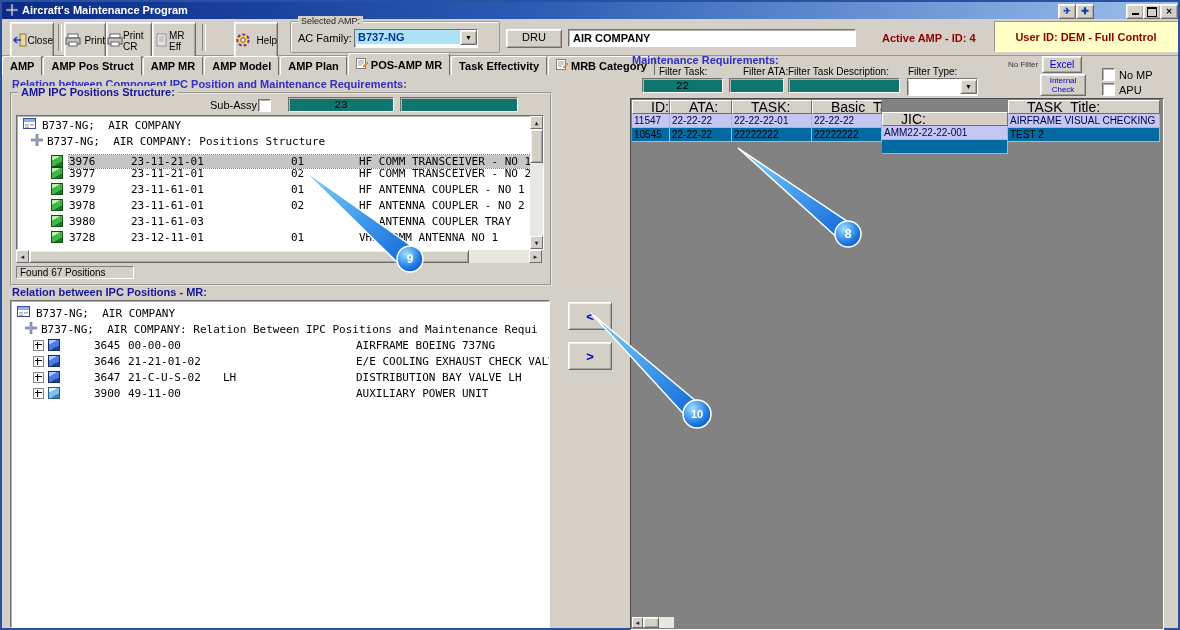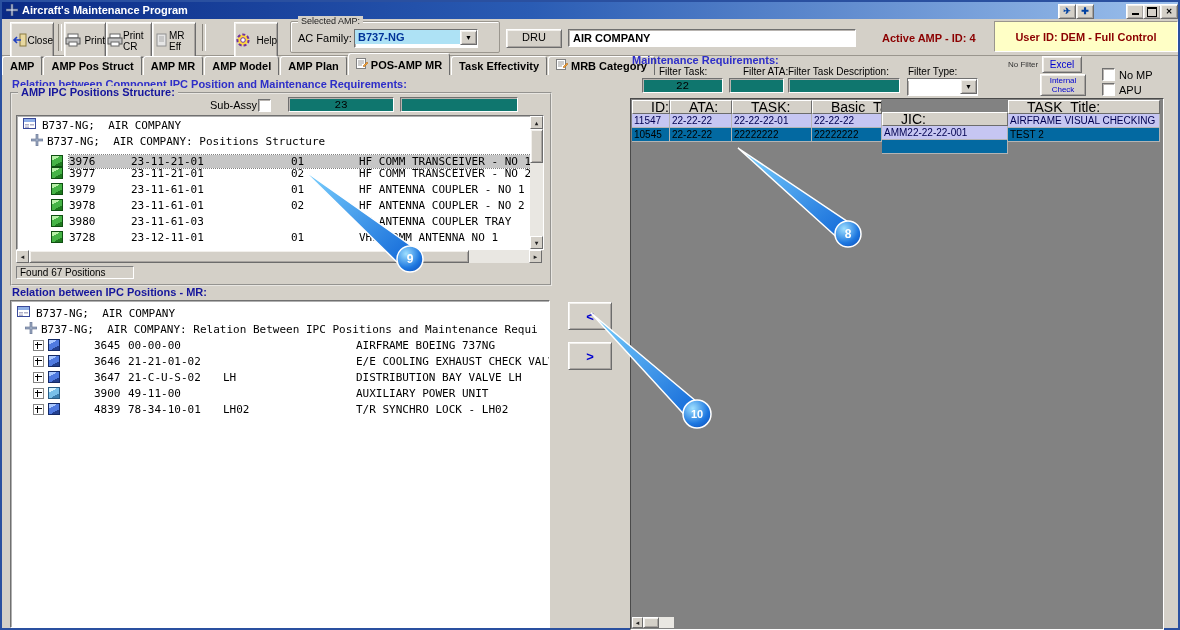--- a/index.html
+++ b/index.html
@@ -295,25 +295,20 @@
     </div>
     <div class="trow" style="top:68px;">
       <span class="plus" style="margin-left:22px;"></span>
       <span class="ic cube b" style="margin-left:4px;"></span>
       <span class="rowtxt" style="margin-left:34px;"><span class="c1b">3647</span><span class="c2b">21-C-U-S-02</span><span class="c3b">LH</span><span>DISTRIBUTION BAY VALVE LH</span></span>
     </div>
     <div class="trow" style="top:84px;">
       <span class="plus" style="margin-left:22px;"></span>
       <span class="ic cube lb" style="margin-left:4px;"></span>
       <span class="rowtxt" style="margin-left:34px;"><span class="c1b">3900</span><span class="c2b">49-11-00</span><span class="c3b"></span><span>AUXILIARY POWER UNIT</span></span>
-    </div>
-    <div class="trow" style="top:100px;">
-      <span class="plus" style="margin-left:22px;"></span>
-      <span class="ic cube b" style="margin-left:4px;"></span>
-      <span class="rowtxt" style="margin-left:34px;"><span class="c1b">4839</span><span class="c2b">78-34-10-01</span><span class="c3b">LH02</span><span>T/R SYNCHRO LOCK - LH02</span></span>
     </div>
   </div>
 
   <div class="abs raised transferbtn" style="left:566px;top:300px;">
       <span>&lt;</span>
     </div>
   <div class="abs raised transferbtn" style="left:566px;top:340px;">
       <span>&gt;</span>
     </div>
 

